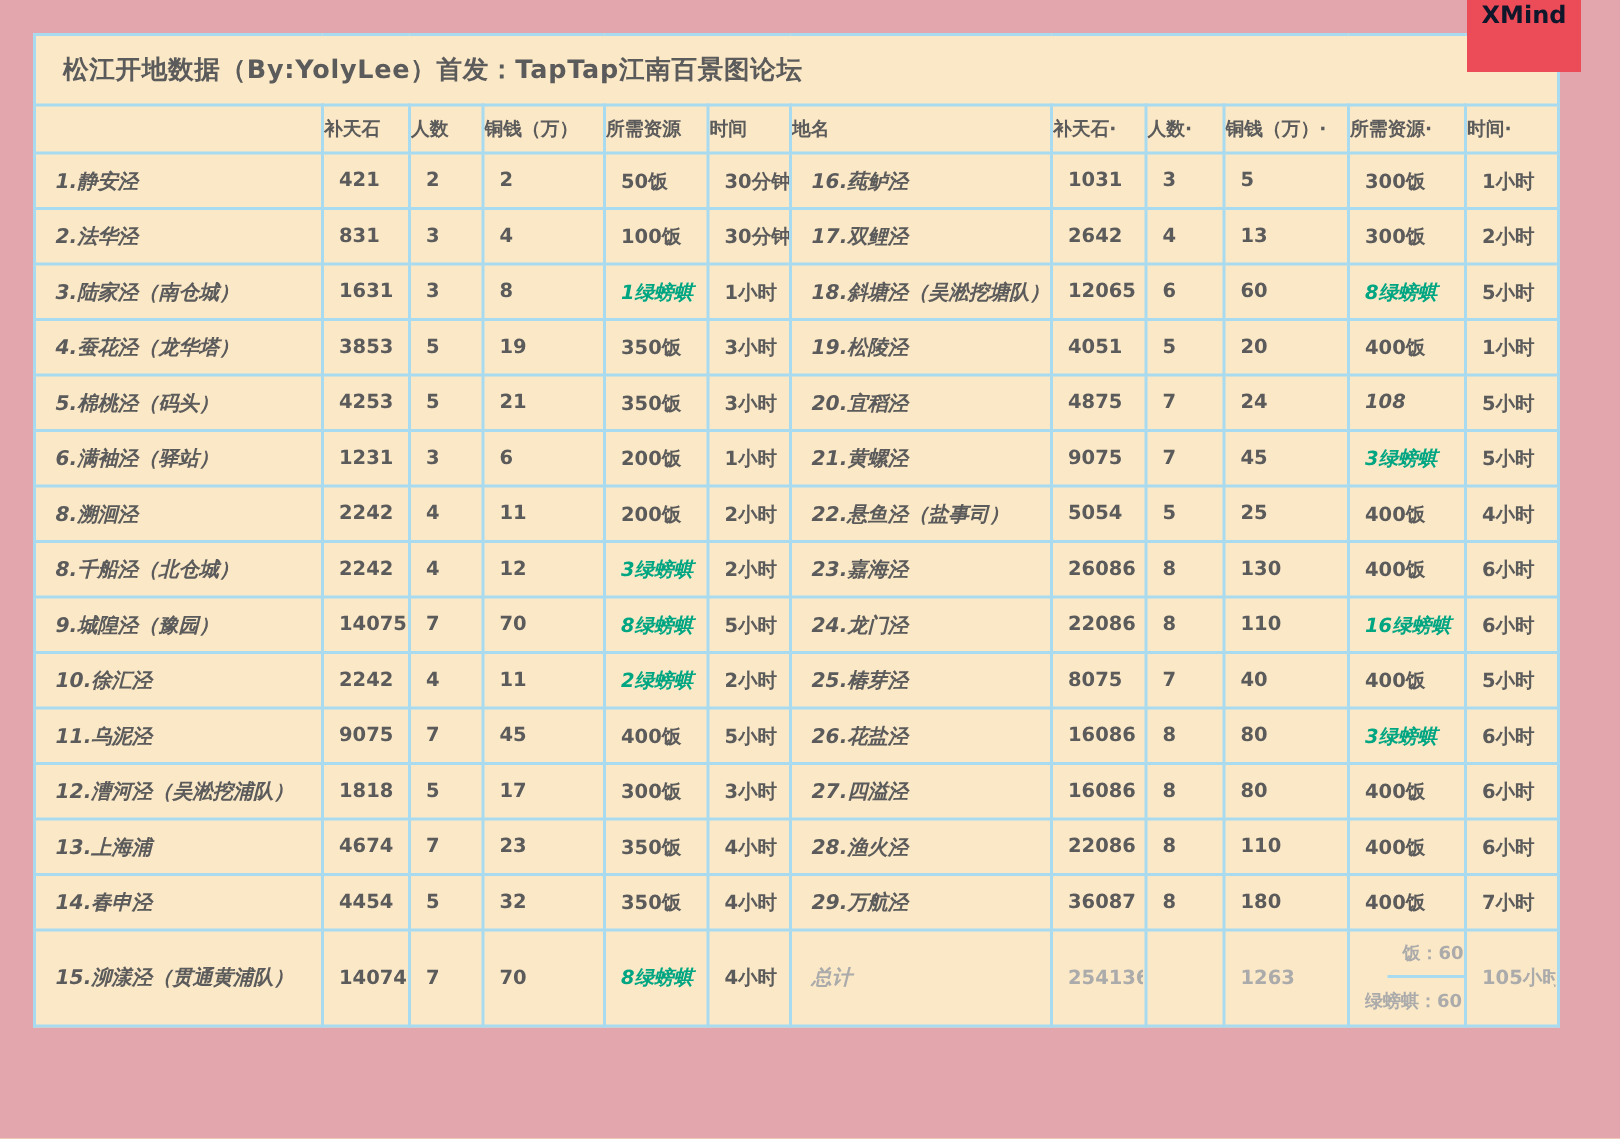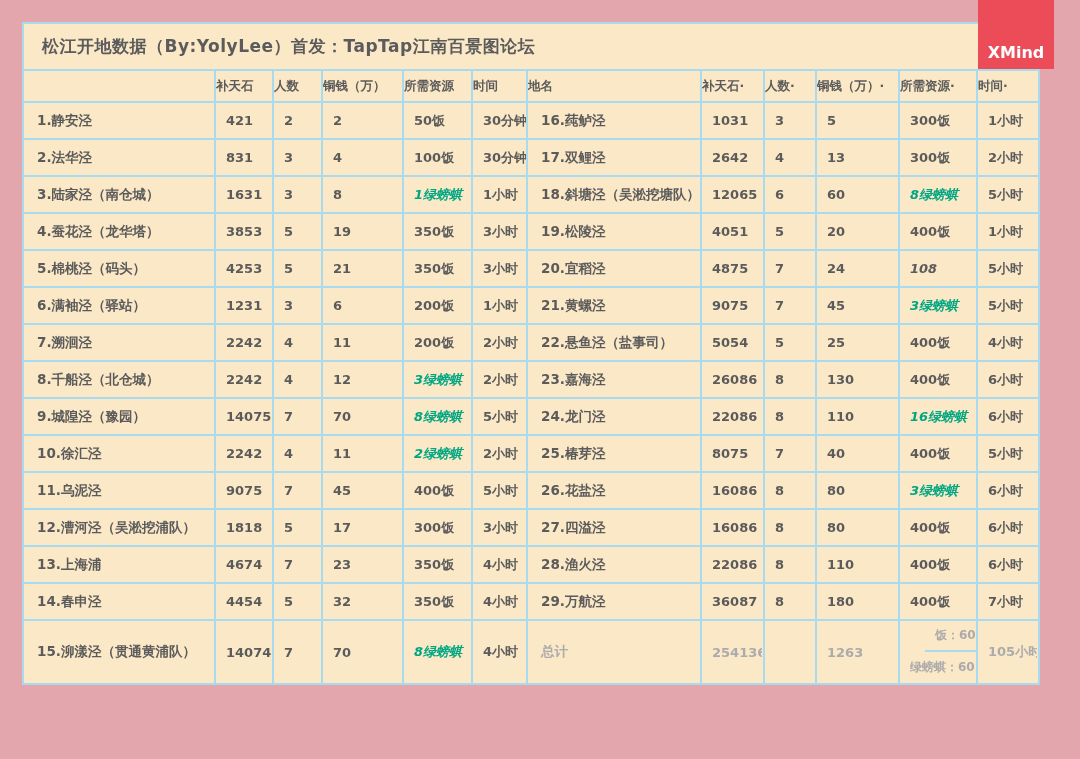--- a/index.html
+++ b/index.html
@@ -11,31 +11,31 @@
   body{background:var(--pink); font-family:"DejaVu Sans","Liberation Sans",sans-serif; position:relative;}
   .canvas{position:absolute; inset:0;}
   .sheet{position:absolute; left:22px; top:22px; width:916px;}
   table{border-collapse:collapse; table-layout:fixed; width:1016px; background:var(--cream);}
   td{border:2px solid var(--blue); color:var(--ink); font-weight:700; vertical-align:middle;
      overflow:hidden; white-space:nowrap;}
   .title-cell{height:47px; font-size:17px; padding-left:18px; letter-spacing:0.5px;}
   .header-row td{height:32px; font-size:12.5px; text-align:left; font-weight:700;}
   .data-row td{height:37px;}
   .tall-row td{height:64px;}
-  .name-cell{font-size:13.5px; padding-left:13px; text-align:left;}
+  .name-cell{font-size:13.5px; padding-left:13px; text-align:left;font-style:italic;}
   .val-cell{font-size:13px; padding-left:10px; text-align:left;}
   .green{color:var(--green); font-style:italic;}
   .italic{font-style:italic;}
   .total-text{color:var(--gray);border-radius:13px;}
   .split-cell{padding:0; font-size:12px; color:var(--gray);}
   .split-cell > div{height:31px; display:flex; align-items:center; padding-left:10px;}
   .split-cell .split-top{border-bottom:2px solid var(--blue);margin-left:25px;}
-  .xmind-badge{position:absolute; left:978px; top:0; width:76px; height:69px; background:var(--red);
-     display:flex; align-items:flex-end; justify-content:center; padding-bottom:7px;
-     color:#ffffff; font-size:16px; font-weight:700; z-index:5;}
+  .xmind-badge{position:absolute; left:978px; top:0; width:76px; height:48px; background:var(--red);
+     display:flex; align-items:flex-start; justify-content:center; padding-bottom:7px;
+     color:#0f172a; font-size:16px; font-weight:700; z-index:5;}
 </style>
 </head>
 <body>
 
 <div class="canvas">
   <div class="xmind-badge">
     <span>XMind</span>
   </div>
 
   <div class="sheet">
@@ -150,21 +150,21 @@
             <td class="val-cell">200饭</td>
             <td class="val-cell">1小时</td>
             <td class="name-cell">21.黄螺泾</td>
             <td class="val-cell">9075</td>
             <td class="val-cell">7</td>
             <td class="val-cell">45</td>
             <td class="val-cell green">3绿螃蜞</td>
             <td class="val-cell">5小时</td>
           </tr>
           <tr class="data-row">
-            <td class="name-cell">7.溯洄泾</td>
+            <td class="name-cell">8.溯洄泾</td>
             <td class="val-cell">2242</td>
             <td class="val-cell">4</td>
             <td class="val-cell">11</td>
             <td class="val-cell">200饭</td>
             <td class="val-cell">2小时</td>
             <td class="name-cell">22.悬鱼泾（盐事司）</td>
             <td class="val-cell">5054</td>
             <td class="val-cell">5</td>
             <td class="val-cell">25</td>
             <td class="val-cell">400饭</td>

